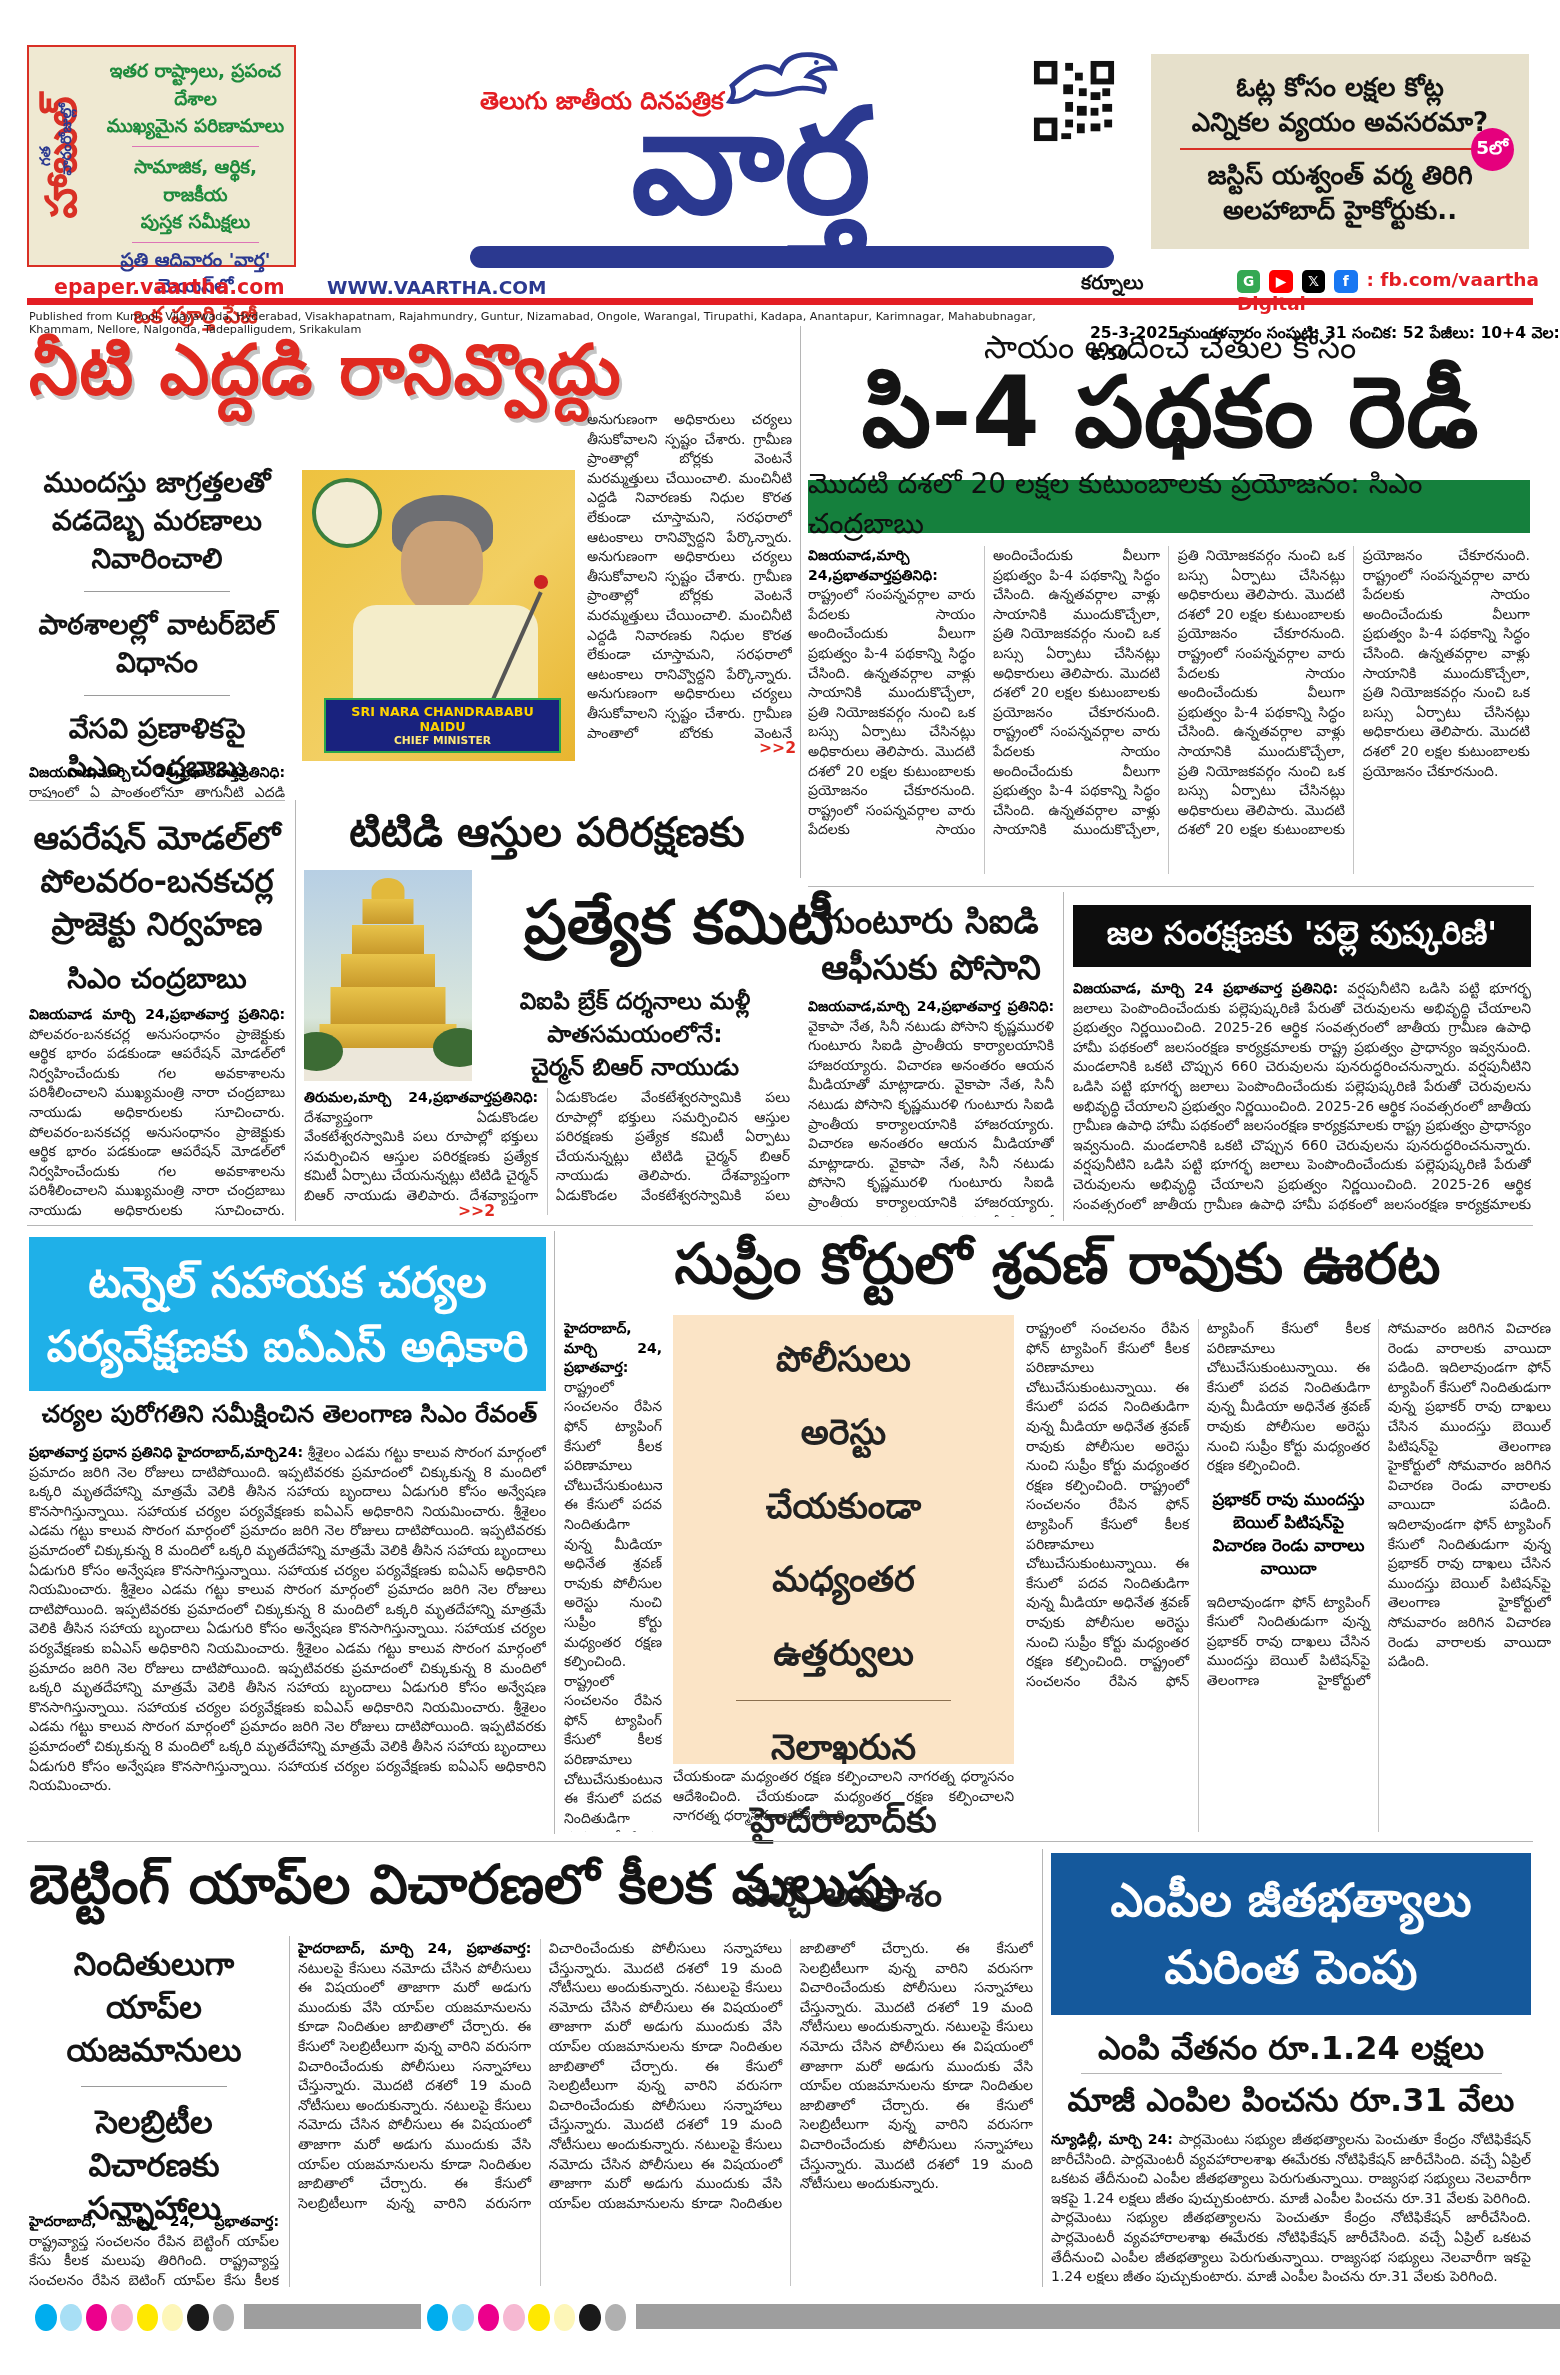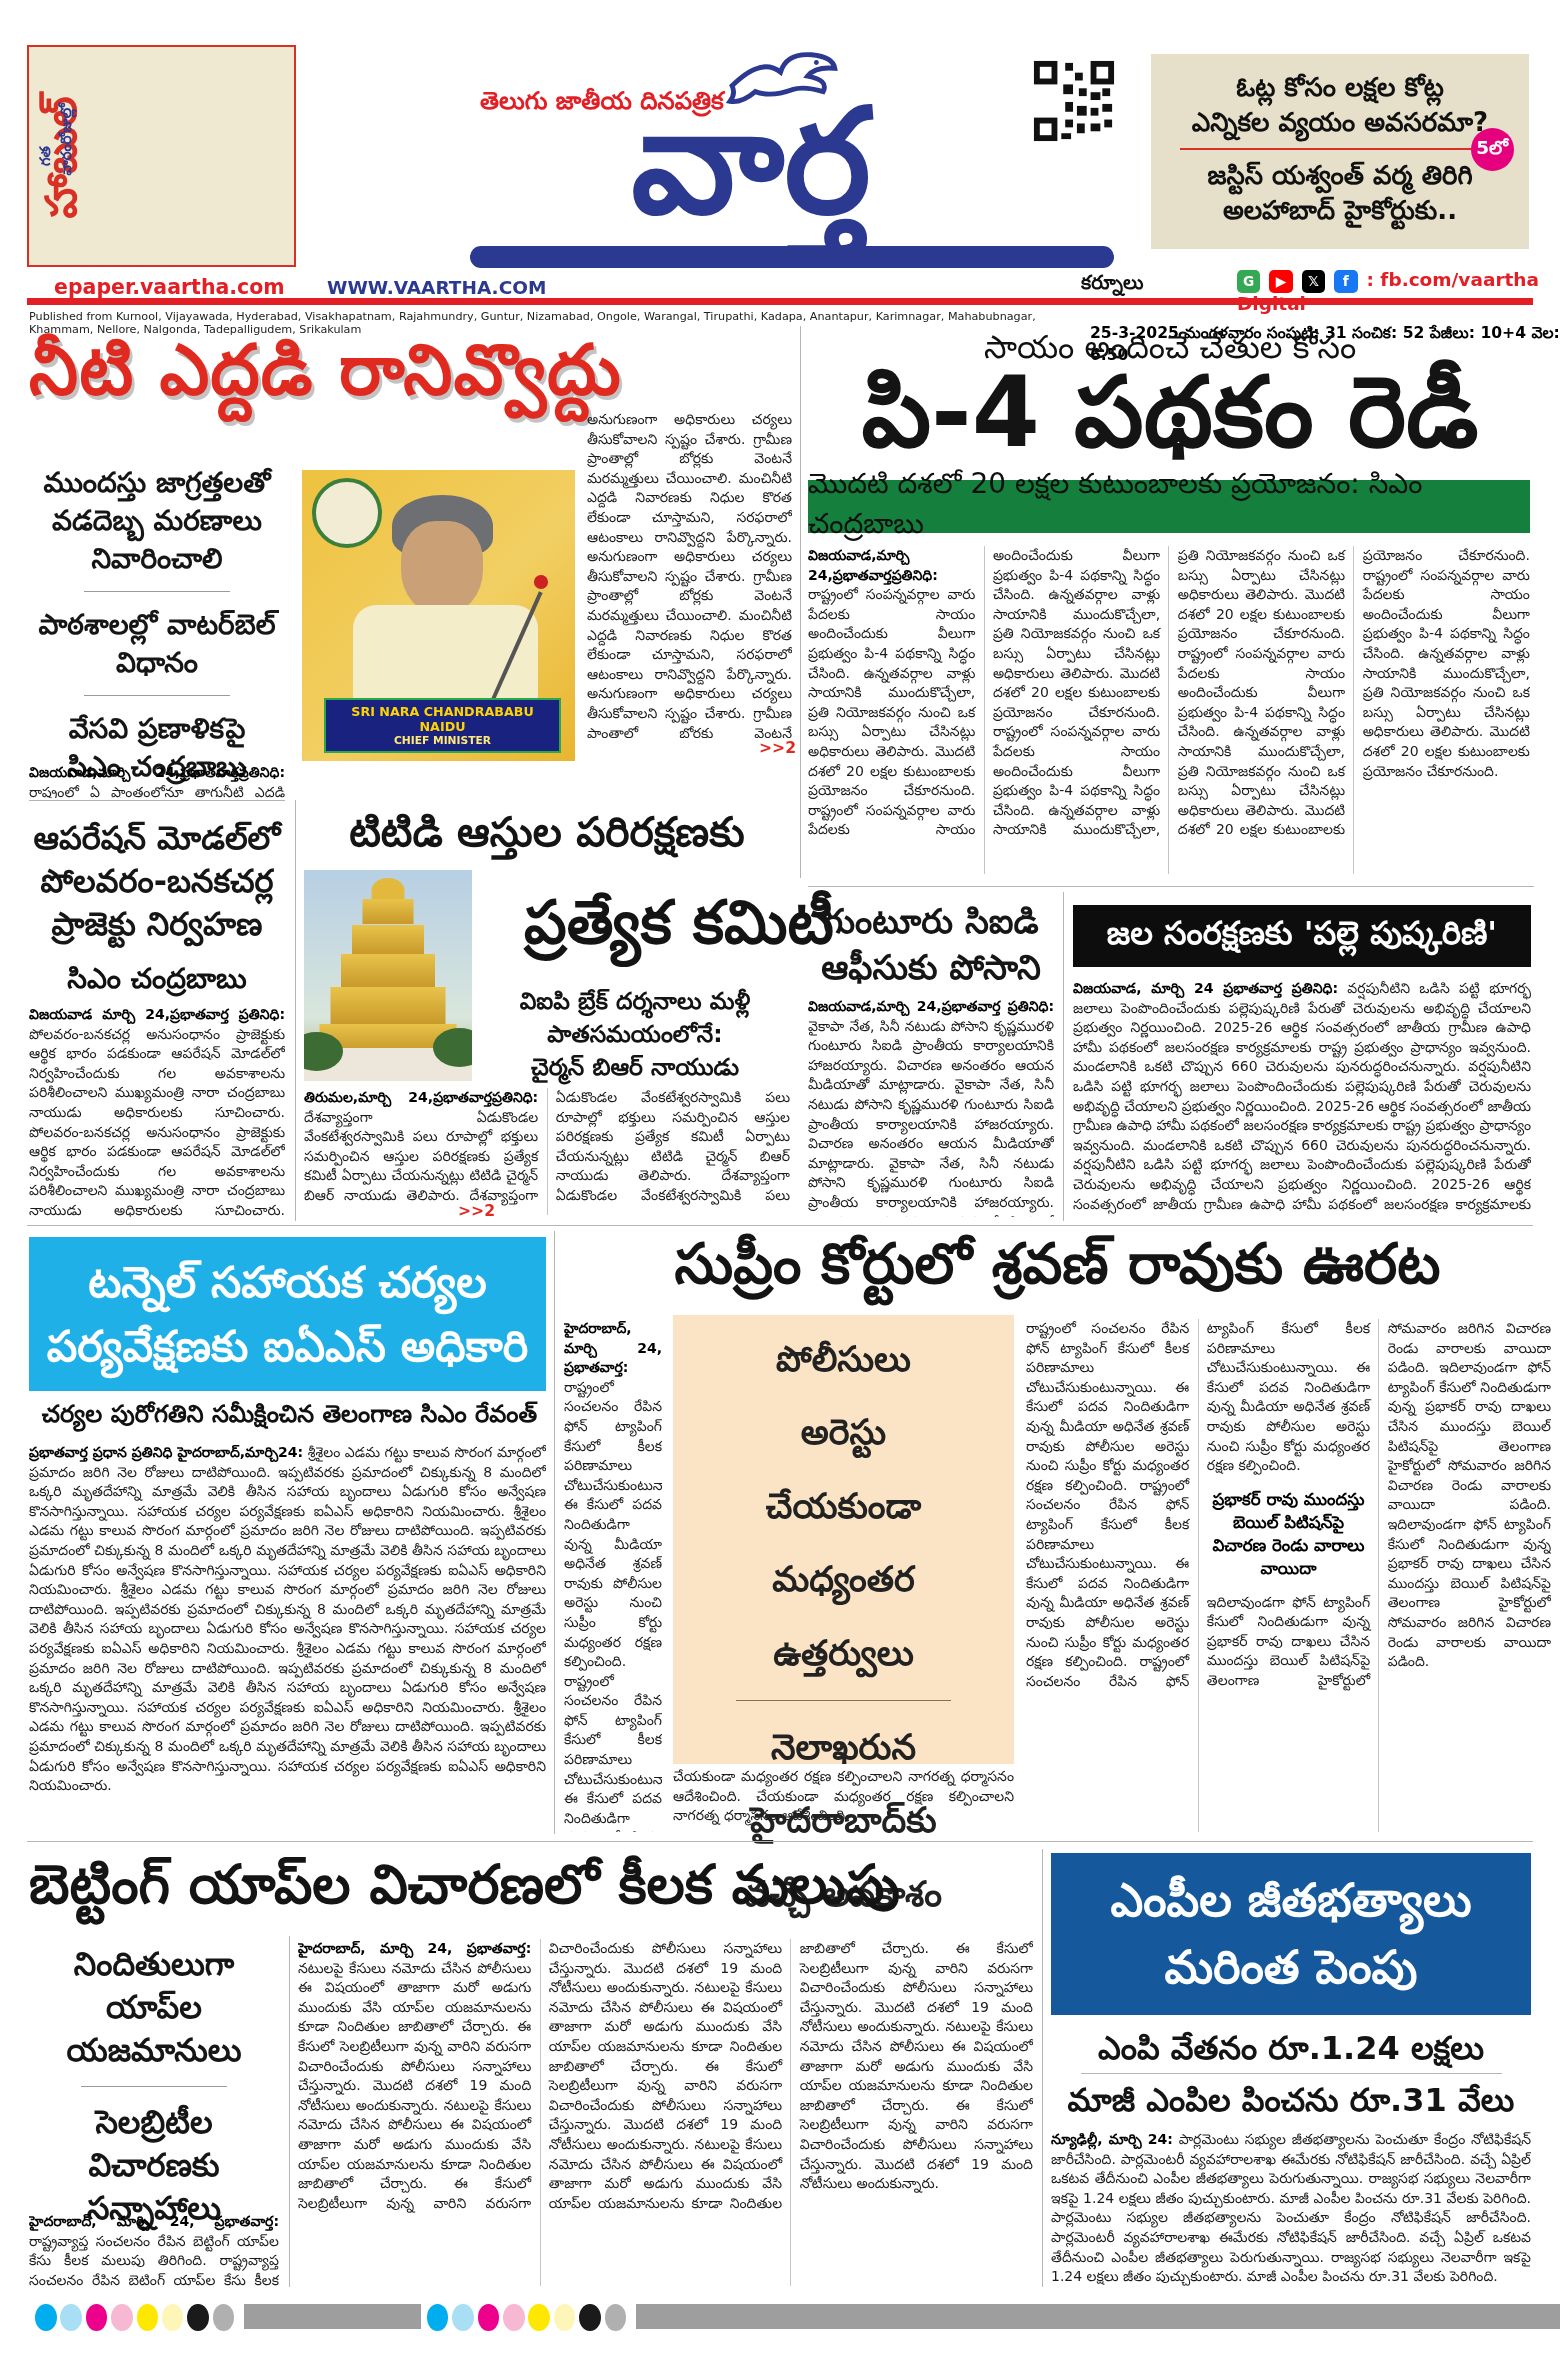--- a/index.html
+++ b/index.html
@@ -83,20 +83,30 @@
 <body>
 
 <div class="page">
 
   <div class="abs promo" style="left:27px;top:45px;width:265px;height:218px;">
     <div class="abs" style="left:-51px;top:80px;width:176px;">
       <div class="vert-red ctr">హాబుల్</div>
     </div>
     <div class="abs" style="left:7.8px;top:88px;width:39px;">
       <div class="vert-blue ctr">గత వారంరోజుల్లో</div>
+    </div>
+    <div class="abs" style="left:76px;top:9.8px;width:181px;">
+      <div class="promo-green ctr pre">ఇతర రాష్ట్రాలు, ప్రపంచ దేశాల
+ముఖ్యమైన పరిణామాలు</div>
+      <div class="promo-div"></div>
+      <div class="promo-green ctr pre">సామాజిక, ఆర్థిక, రాజకీయ
+పుస్తక సమీక్షలు</div>
+      <div class="promo-div"></div>
+      <div class="promo-blue ctr">ప్రతి ఆదివారం 'వార్త' మెయిన్‌లో</div>
+      <div class="promo-red ctr">ఒక పూర్తి పేజీ</div>
     </div>
   </div>
   <div class="abs" style="left:54px;top:275px;font-size:20.5px;font-weight:bold;color:#e31e24;">epaper.vaartha.com</div>
   <div class="abs" style="left:327px;top:277px;font-size:18.5px;font-weight:bold;color:#2b3990;">WWW.VAARTHA.COM</div>
 
   <div class="abs logo-tag" style="left:480px;top:86px;">తెలుగు జాతీయ దినపత్రిక</div>
   <svg class="abs" style="left:722px;top:47px;" width="117" height="64" viewBox="0 0 120 66">
     <path d="M10 40 Q40 10 60 26 Q66 6 92 8 Q114 10 116 22 Q96 20 88 30 Q110 34 104 46 Q84 40 72 44 Q50 52 34 46 Q20 58 8 56 Q14 48 10 40 Z" fill="#fff" stroke="#2b3990" stroke-width="5"></path>
     <circle cx="97" cy="16" r="2.5" fill="#2b3990"></circle>
   </svg>

